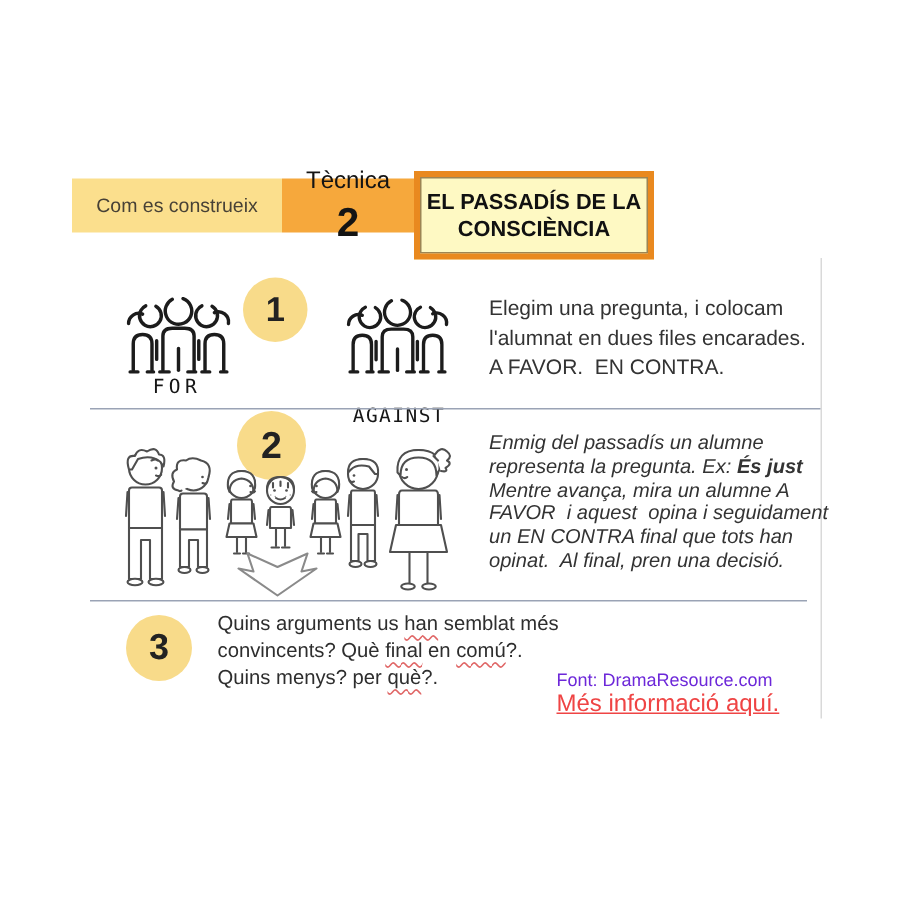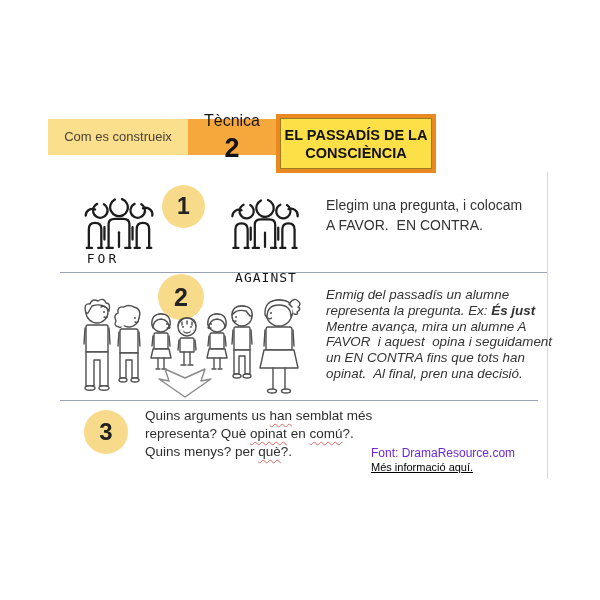--- a/index.html
+++ b/index.html
@@ -8,21 +8,21 @@
   
   .hdr{position:absolute;left:48px;top:119px;height:36px;display:flex;}
   .hb{display:flex;flex-direction:column;justify-content:center;text-align:center;
       font-size:13px;line-height:16px;color:#474136;font-weight:500;}
   .hb1{width:140px;background:#FBDF8D;}
   .hb2{width:97px;background:#F7D9A7;}
   .hb3{width:88px;background:#F6A83C;flex-direction:column;align-items:center;justify-content:center;
        gap:6px;color:#141414;}
   .hb3 .tec{font-size:16px;}
   .hb3 .tecnum{font-size:27px;font-weight:700;line-height:1;}
-  .hb4{width:152px;height:51px;margin-top:-5px;background:#fde047;border:4px solid #E9891F;
+  .hb4{width:152px;height:51px;margin-top:-5px;background:#fef9c3;border:4px solid #E9891F;
        box-shadow:inset 0 0 0 1px rgba(90,55,10,.6);
        font-size:14.5px;font-weight:700;line-height:18px;color:#111;}
   
   .vline{position:absolute;left:547px;top:172px;width:1px;height:307px;background:#d9d9d9;}
   .divider{position:absolute;height:1px;background:#9aa3b5;}
   #div1{left:60px;top:272px;width:487px;}
   #div2{left:60px;top:400px;width:478px;}
   
   .num{position:absolute;border-radius:50%;background:#F8DB8A;display:flex;align-items:center;
        justify-content:center;font-weight:700;color:#222;}
@@ -34,29 +34,29 @@
   #t1{left:326px;top:196px;font-size:14px;line-height:19.5px;}
   #t2{left:326px;top:287px;font-size:13.4px;line-height:15.8px;font-style:italic;}
   #t3{left:145px;top:407px;font-size:13.5px;line-height:18px;color:#2e2e2e;}
   .rl{white-space:pre;}
   .b{font-weight:700;}
   .wavy{text-decoration-line:underline;text-decoration-style:wavy;text-decoration-color:#e06666;
         text-decoration-thickness:1px;text-underline-offset:3px;}
   
   .sketchlabel{position:absolute;font-family:"DejaVu Sans Mono",monospace;font-size:13px;
                color:#161616;text-align:center;}
-  #lfor{left:68px;top:251px;width:70px;letter-spacing:3px;}
+  #lfor{left:83px;top:251px;width:70px;letter-spacing:3px;}
   #lagainst{left:214px;top:270px;width:104px;letter-spacing:1px;}
   
   #svgfor{position:absolute;left:82px;top:198px;}
   #svgagainst{position:absolute;left:226px;top:199px;}
   #svgcorridor{position:absolute;left:72px;top:290px;z-index:2;}
   
   #credit{left:371px;top:446px;font-size:12px;color:#6d28d9;}
-  #morelink{position:absolute;left:371px;top:461px;font-size:11px;color:#000000;
+  #morelink{position:absolute;left:371px;top:461px;font-size:16px;color:#ef4444;
             text-decoration:underline;cursor:pointer;}
 </style>
 </head>
 <body>
 
 <div class="page">
 
   <div class="hdr">
     <div class="hb hb1">
       <div>Com es construeix</div>
@@ -95,20 +95,21 @@
 
   <div class="num" id="c1">1</div>
 
   <svg id="svgagainst" width="78" height="51" viewBox="0 0 70 50">
     <use href="#crowd"></use>
   </svg>
   <div class="sketchlabel" id="lagainst">AGAINST</div>
 
   <div class="tb" id="t1">
       <div class="rl"><span>Elegim una pregunta, i colocam</span></div>
+      <div class="rl"><span>l'alumnat en dues files encarades.</span></div>
       <div class="rl"><span>A FAVOR.  EN CONTRA.</span></div>
     </div>
 
   <div class="divider" id="div1"></div>
 
   <div class="num" id="c2">2</div>
 
   <svg id="svgcorridor" width="240" height="110" viewBox="0 0 240 110">
     <defs>
       <g id="gbob" stroke="#4f4f4f" stroke-width="1.4" fill="none" stroke-linecap="round" stroke-linejoin="round">
@@ -207,29 +208,29 @@
         <path d="M12,22 q2,1.5 3.5,0"></path>
       </g>
     </g>
   </svg>
 
   <div class="tb" id="t2">
       <div class="rl"><span>Enmig del passadís un alumne</span></div>
       <div class="rl"><span>representa la pregunta. Ex: </span><span class="b">És just</span></div>
       <div class="rl"><span>Mentre avança, mira un alumne A</span></div>
       <div class="rl"><span>FAVOR  i aquest  opina i seguidament</span></div>
-      <div class="rl"><span>un EN CONTRA fins que tots han</span></div>
+      <div class="rl"><span>un EN CONTRA final que tots han</span></div>
       <div class="rl"><span>opinat.  Al final, pren una decisió.</span></div>
     </div>
 
   <div class="divider" id="div2"></div>
 
   <div class="num" id="c3">3</div>
   <div class="tb" id="t3">
       <div class="rl"><span>Quins arguments us </span><span class="wavy">han</span><span> semblat més</span></div>
-      <div class="rl"><span>representa? Què </span><span class="wavy">opinat</span><span> en </span><span class="wavy">comú</span><span>?.</span></div>
+      <div class="rl"><span>convincents? Què </span><span class="wavy">final</span><span> en </span><span class="wavy">comú</span><span>?.</span></div>
       <div class="rl"><span>Quins menys? per </span><span class="wavy">què</span><span>?.</span></div>
     </div>
 
   <div class="tb" id="credit">Font: DramaResource.com</div>
   <a id="morelink">Més informació aquí.</a>
 
 </div>
 
 </body></html>

